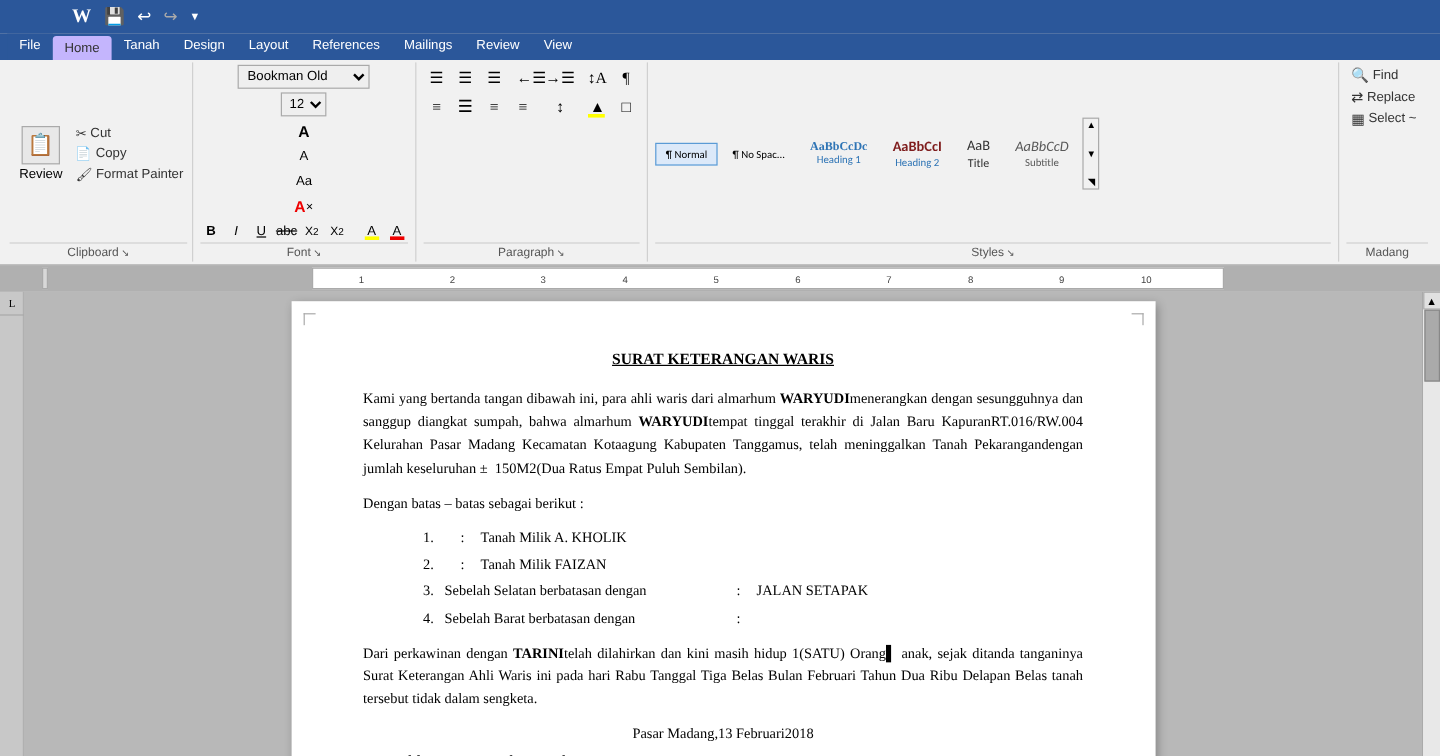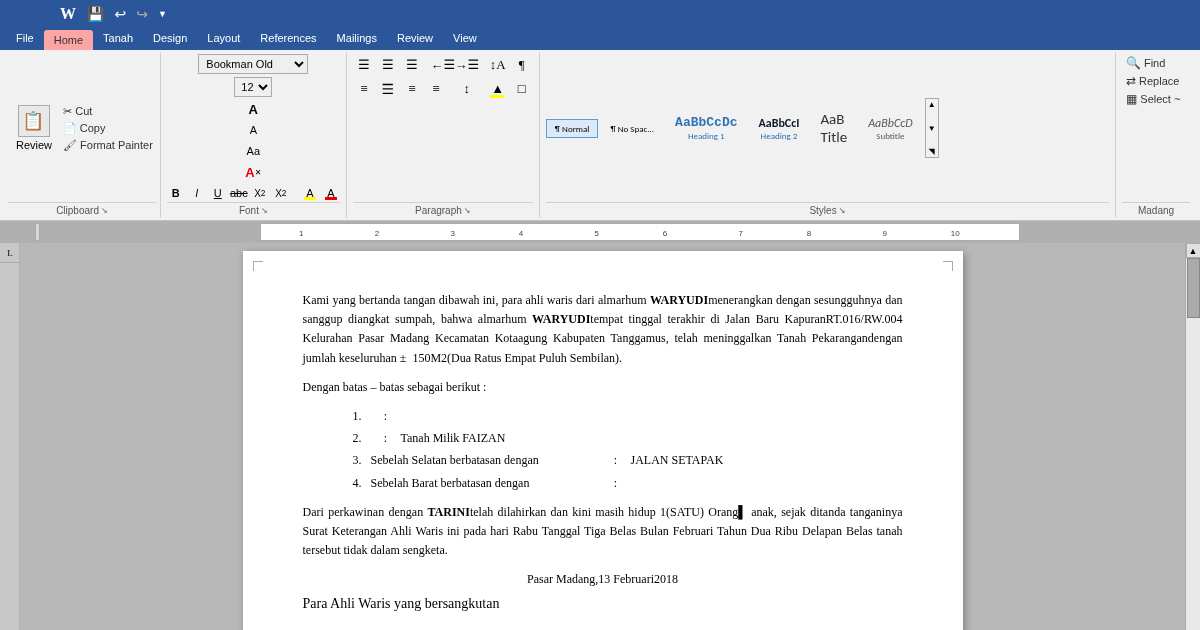--- a/index.html
+++ b/index.html
@@ -1,21 +1,21 @@
 <!DOCTYPE html>
 <html><head>
   <meta charset="utf-8">
   <style>
     * { box-sizing: border-box; margin: 0; padding: 0; }
     body { font-family: 'Times New Roman', serif; background: #c8c8c8; width: 1200px; height: 630px; overflow: hidden; }
 
     
     .ribbon { background: #2b579a; width: 100%; }
     .ribbon-tab { color: white; font-size: 11px; padding: 4px 10px; cursor: pointer; font-family: 'Segoe UI', sans-serif; }
-    .ribbon-tab.active { background: #fca5a5; color: #333; margin-top: 2px; padding-top: 4px; border-radius: 3px 3px 0 0; }
+    .ribbon-tab.active { background: #c4b5fd; color: #333; margin-top: 2px; padding-top: 4px; border-radius: 3px 3px 0 0; }
 
     .ribbon-body { background: #f1f1f1; border-bottom: 1px solid #c0c0c0; display: flex; align-items: stretch; padding: 2px 4px; min-height: 88px; }
     .paste-btn { display: flex; flex-direction: column; align-items: center; justify-content: center; padding: 4px 8px; cursor: pointer; min-width: 50px; }
     .paste-icon { width: 32px; height: 32px; background: #e8e8e8; border: 1px solid #aaa; display: flex; align-items: center; justify-content: center; font-size: 18px; }
     .paste-label { font-size: 11px; font-family: 'Segoe UI', sans-serif; margin-top: 2px; }
     .clipboard-small { display: flex; flex-direction: column; justify-content: center; gap: 2px; padding: 2px 0; }
     .small-btn { display: flex; align-items: center; gap: 3px; font-size: 11px; font-family: 'Segoe UI', sans-serif; cursor: pointer; padding: 1px 3px; color: #333; white-space: nowrap; }
 
     
     .font-group { display: flex; flex-direction: column; border-right: 1px solid #d0d0d0; padding: 2px 6px; min-width: 180px; }
@@ -208,30 +208,30 @@
 
   <div class="styles-group">
     <div class="styles-row" style="flex:1;align-items:center;">
       <div class="style-item style-normal">
         <span style="font-size:9px;font-family:'Calibri',sans-serif;">¶ Normal</span>
       </div>
       <div class="style-item">
         <span style="font-size:9px;font-family:'Calibri',sans-serif;">¶ No Spac...</span>
       </div>
       <div class="style-item">
-        <div style="font-size:13px;font-weight:bold;color:#2e74b5;font-family:Liberation Mono, monospace;">AaBbCcDc</div>
+        <div style="font-size:10px;font-weight:bold;color:#2e74b5;font-family:Liberation Serif, serif;">AaBbCcDc</div>
         <div style="font-size:9px;color:#2e74b5;text-align:center;">Heading 1</div>
       </div>
       <div class="style-item">
-        <div style="font-size:12px;font-weight:bold;color:#0f172a;font-family:'Calibri',sans-serif;">AaBbCcI</div>
+        <div style="font-size:12px;font-weight:bold;color:#7f1d1d;font-family:'Calibri',sans-serif;">AaBbCcI</div>
         <div style="font-size:9px;color:#2e74b5;text-align:center;">Heading 2</div>
       </div>
       <div class="style-item">
-        <div style="font-size:15px;color:#333;font-family:'Calibri',sans-serif;">AaB</div>
-        <div style="font-size:15px;color:#333;">Title</div>
+        <div style="font-size:12px;color:#333;font-family:'Calibri',sans-serif;">AaB</div>
+        <div style="font-size:10px;color:#333;text-align:center;">Title</div>
       </div>
       <div class="style-item">
         <div style="font-size:12px;color:#595959;font-family:'Calibri',sans-serif;font-style:italic;">AaBbCcD</div>
         <div style="font-size:9px;color:#595959;text-align:center;">Subtitle</div>
       </div>
       <div class="styles-scroll">
         <span style="font-size:8px;cursor:pointer;">▲</span>
         <span style="font-size:8px;cursor:pointer;">▼</span>
         <span style="font-size:8px;cursor:pointer;">◥</span>
       </div>
@@ -289,32 +289,34 @@
 <div class="doc-area">
   <div class="left-bar">
     <div style="width:20px;height:20px;border-bottom:1px solid #aaa;display:flex;align-items:center;justify-content:center;font-size:9px;cursor:pointer;">L</div>
   </div>
 
   <div class="doc-scroll-area">
     <div class="doc-page">
       <div class="corner-tl"></div>
       <div class="corner-tr"></div>
 
+      <div class="doc-title">SURAT KETERANGAN WARIS</div>
 
       <div class="doc-body">
         <div class="doc-para">
           Kami yang bertanda tangan dibawah ini, para ahli waris dari almarhum <strong>WARYUDI</strong>menerangkan dengan sesungguhnya dan sanggup diangkat sumpah, bahwa almarhum <strong>WARYUDI</strong>tempat tinggal terakhir di Jalan Baru KapuranRT.016/RW.004 Kelurahan Pasar Madang Kecamatan Kotaagung Kabupaten Tanggamus, telah meninggalkan Tanah Pekarangandengan jumlah keseluruhan ± &nbsp;150M2(Dua Ratus Empat Puluh Sembilan).
         </div>
 
         <div class="doc-para">Dengan batas – batas sebagai berikut :</div>
 
         <ol class="doc-list" style="list-style:none;padding-left:20px;">
           <li style="display:flex;margin-bottom:3px;">
             <span class="list-num" style="min-width:18px;">1.</span>
             <span class="list-colon" style="min-width:30px;text-align:center;">:</span>
+            <span class="list-value">Tanah Milik A. KHOLIK</span>
           </li>
           <li style="display:flex;margin-bottom:3px;">
             <span class="list-num" style="min-width:18px;">2.</span>
             <span class="list-colon" style="min-width:30px;text-align:center;">:</span>
             <span class="list-value">Tanah Milik FAIZAN</span>
           </li>
           <li style="display:flex;margin-bottom:3px;">
             <span class="list-num" style="min-width:18px;">3.</span>
             <span class="list-label" style="min-width:230px;">Sebelah Selatan berbatasan dengan</span>
             <span class="list-colon" style="min-width:30px;text-align:center;">:</span>

